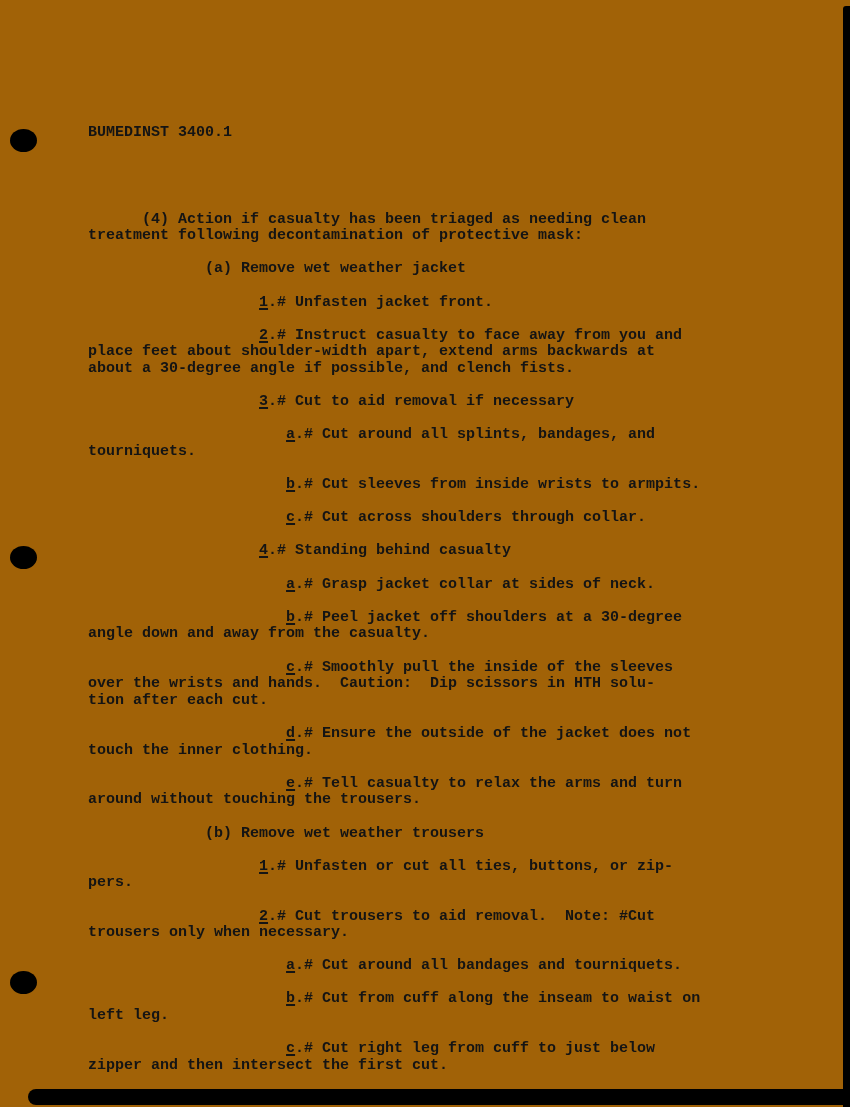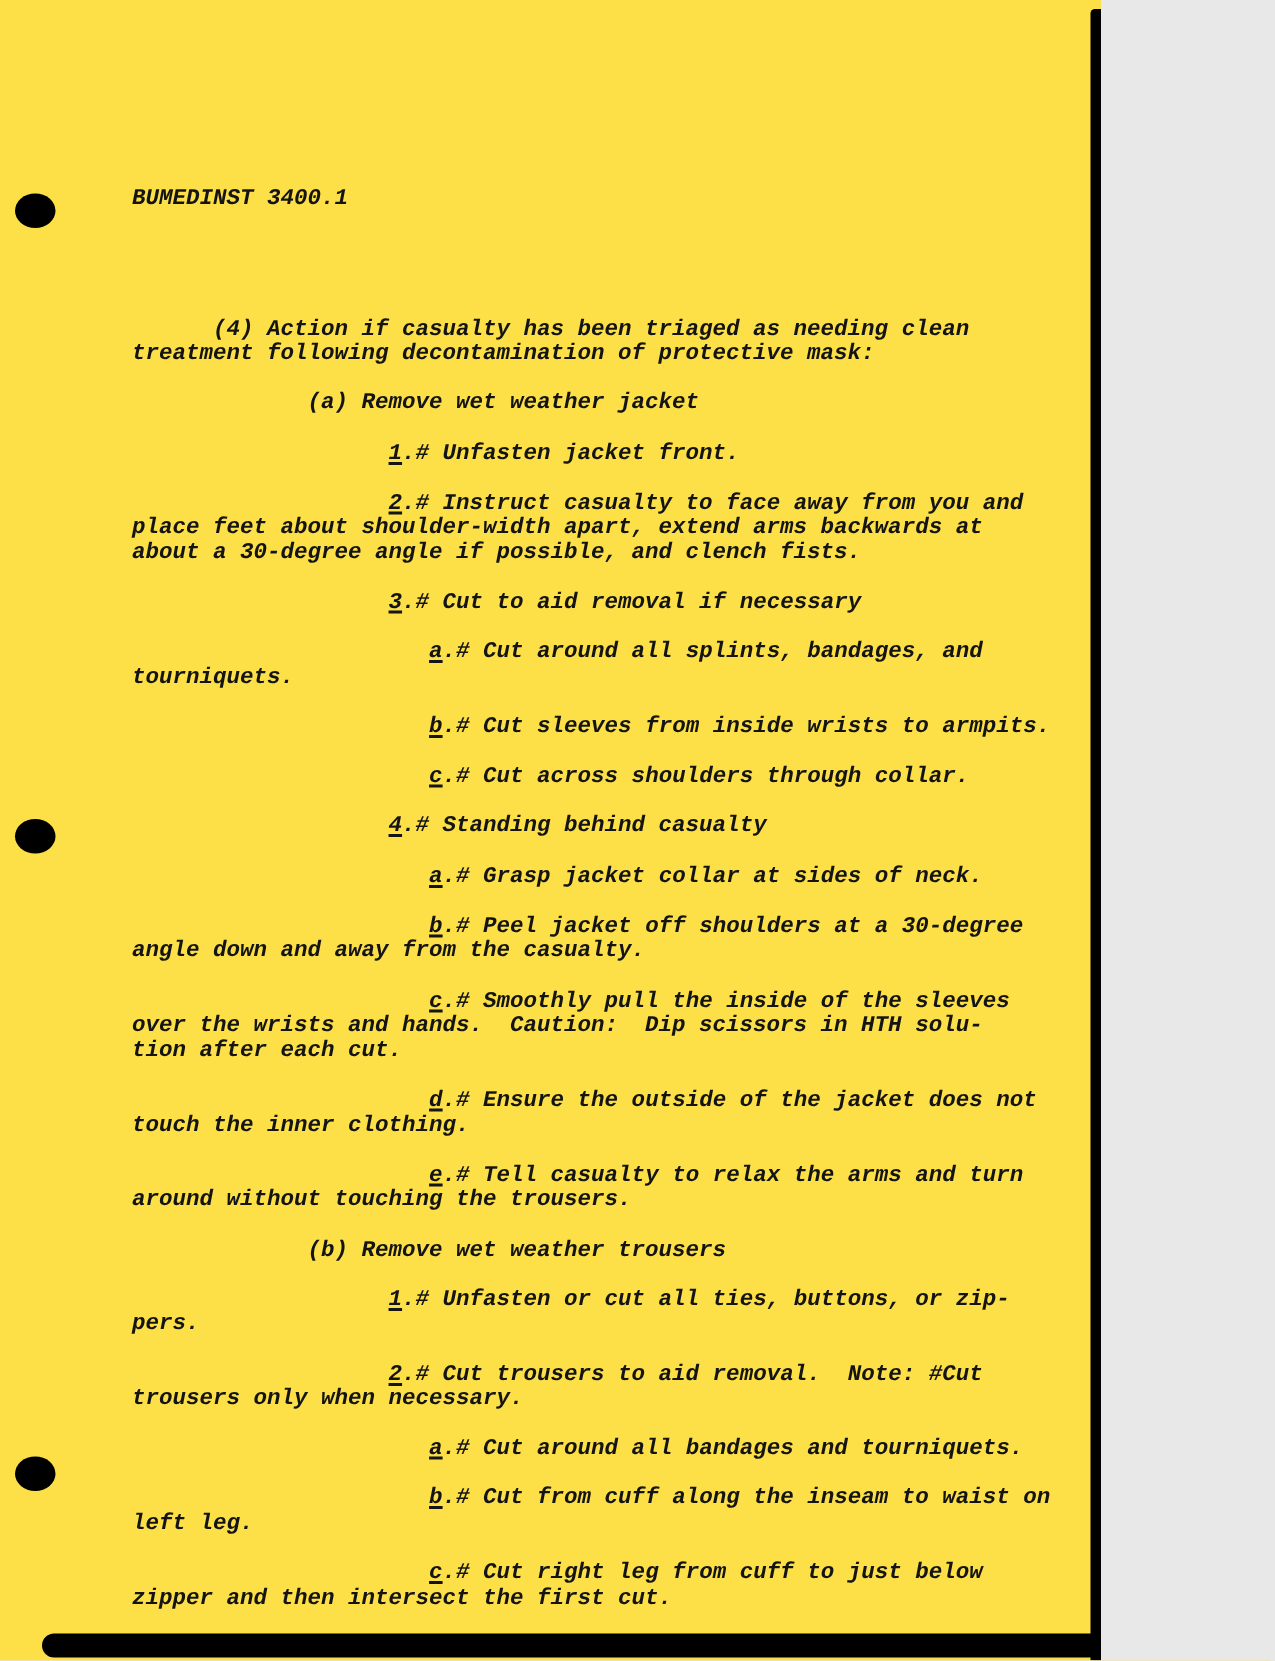--- a/index.html
+++ b/index.html
@@ -2,25 +2,24 @@
 <html><head>
 <meta charset="utf-8">
 <style>
   html, body {
     margin: 0;
     padding: 0;
     background: #e8e8e8;
   }
   .page {
     position: relative;
-    width: 734px;
+    width: 850px;
     height: 1107px;
-    background: #fde047;
+    background: #a16207;
     overflow: hidden;
-    font-style: italic;
   }
   .content {
     position: absolute;
     left: 88px;
     top: 92px;
     width: 690px;
     font-family: "Liberation Mono", "DejaVu Sans Mono", monospace;
     font-size: 15px;
     line-height: 16.6px;
     font-weight: 700;

